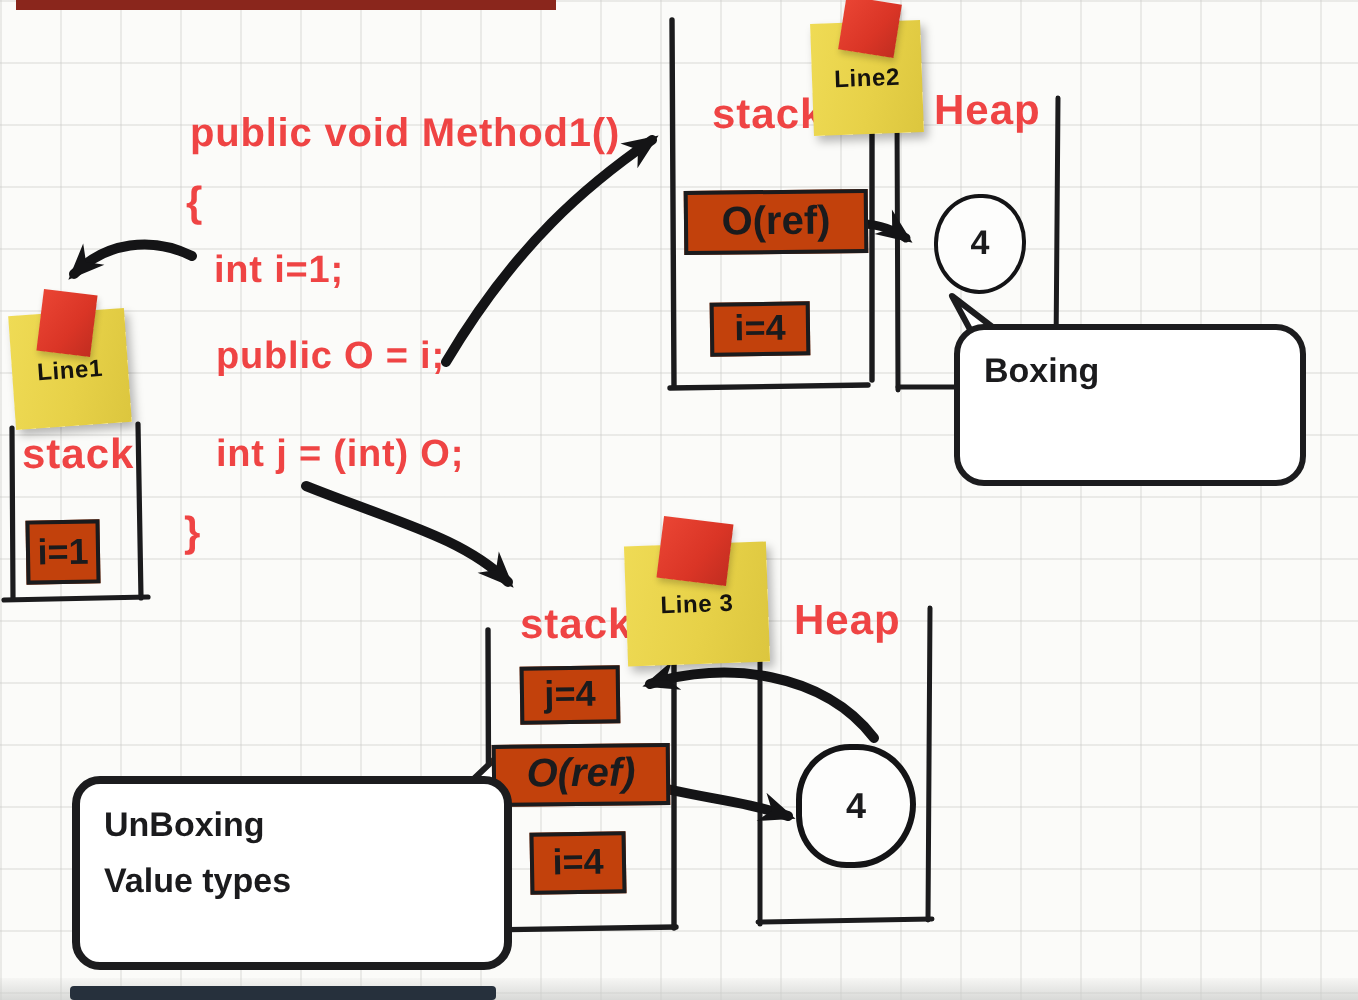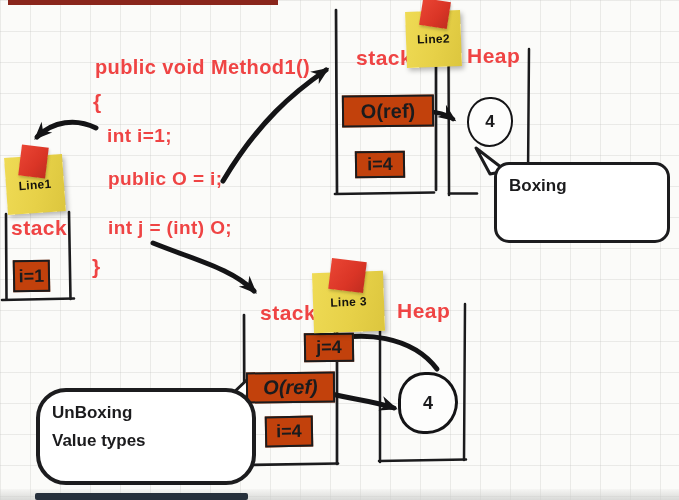--- a/index.html
+++ b/index.html
@@ -121,38 +121,38 @@
 <div class="abs slot" style="left:342px;top:95px;width:92px;height:32px;font-size:20px;transform:rotate(-0.6deg);">O(ref)</div>
 <div class="abs slot" style="left:355px;top:151px;width:50px;height:27px;transform:rotate(-0.8deg);">i=4</div>
 
 <div class="abs heapcircle" style="left:467px;top:97px;width:46px;height:50px;border-radius:50% 48% 52% 50%;">4</div>
 
 <div class="abs note" style="left:406px;top:11px;width:55px;height:56px;transform:rotate(-2deg);">
   <span class="lbl">Line2</span>
 </div>
 <div class="abs tape" style="left:421px;top:0px;width:28px;height:27px;transform:rotate(9deg);"></div>
 
-<div class="abs bubble" style="left:477px;top:162px;width:176px;height:81px;margin-left:17px;">
+<div class="abs bubble" style="left:477px;top:162px;width:176px;height:81px;">
   <div class="bline">Boxing</div>
 </div>
 
 <div class="abs ink seclabel" style="left:260px;top:301px;">stack</div>
 <div class="abs ink seclabel" style="left:397px;top:299px;">Heap</div>
 
-<div class="abs slot" style="left:260px;top:333px;width:50px;height:29px;transform:rotate(-0.8deg);margin-left:44px;">j=4</div>
+<div class="abs slot" style="left:260px;top:333px;width:50px;height:29px;transform:rotate(-0.8deg);">j=4</div>
 <div class="abs slot" style="left:246px;top:372px;width:89px;height:31px;font-size:20px;font-style:italic;transform:rotate(-0.6deg);">O(ref)</div>
 <div class="abs slot" style="left:265px;top:416px;width:48px;height:31px;transform:rotate(-1deg);">i=4</div>
 
 <div class="abs heapcircle" style="left:398px;top:372px;width:60px;height:62px;border-width:3.4px;border-radius:48% 52% 55% 45%;font-size:18px;">4</div>
 
 <div class="abs note" style="left:313px;top:272px;width:71px;height:60px;transform:rotate(-2deg);">
   <span class="lbl">Line 3</span>
 </div>
 <div class="abs tape" style="left:330px;top:260px;width:35px;height:31px;transform:rotate(7deg);"></div>
 
-<div class="abs bubble" style="left:36px;top:388px;width:220px;height:97px;border-width:4px;border-radius:30px;">
+<div class="abs bubble" style="left:36px;top:388px;width:220px;height:97px;border-width:4px;border-radius:14px;">
   <div class="bline" style="line-height:28px;">UnBoxing</div>
   <div class="bline" style="line-height:28px;">Value types</div>
 </div>
 
 <div class="abs edgebar" style="left:8px;top:0;width:270px;height:5px;background:#8a261c;"></div>
 <div class="abs edgebar" style="left:0;top:489px;width:679px;height:11px;background:linear-gradient(to bottom,rgba(216,216,214,0.15),rgba(205,206,204,0.75));"></div>
 <div class="abs edgebar" style="left:35px;top:493px;width:213px;height:7px;background:#26303c;border-radius:2px;"></div>
 
 </body></html>

